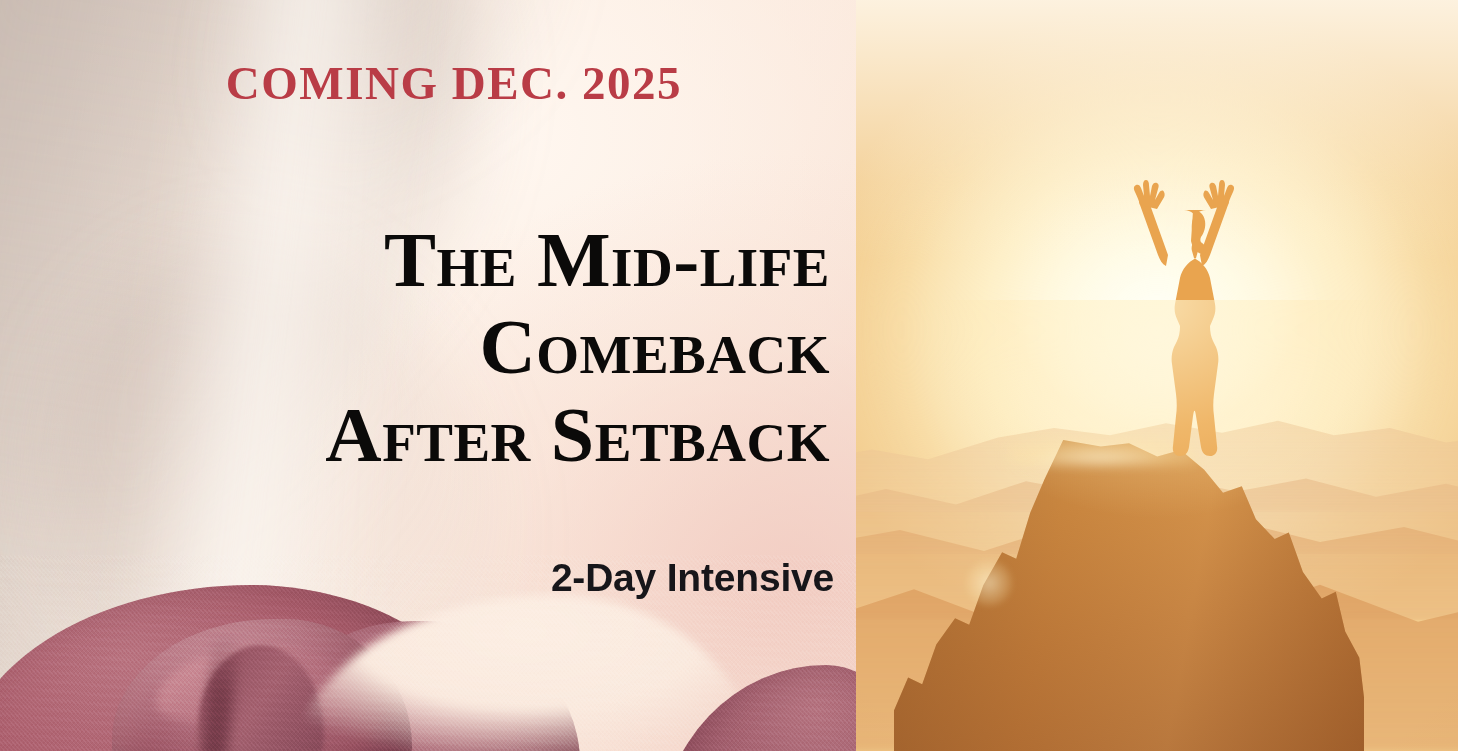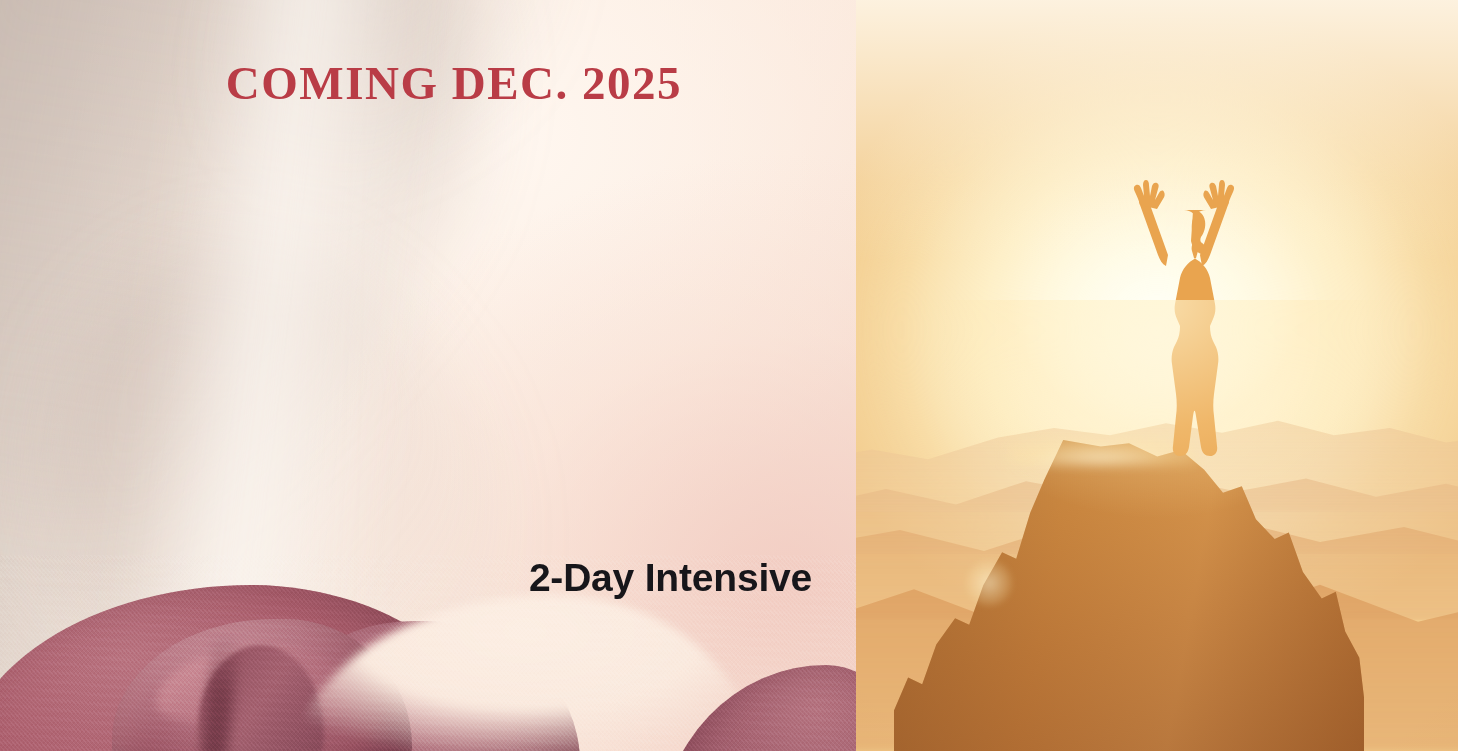--- a/index.html
+++ b/index.html
@@ -203,20 +203,21 @@
     position: absolute;
     left: 0; top: 558px;
     width: 812px;
     text-align: right;
     color: #17161a;
     font-family: "Liberation Sans", "DejaVu Sans", sans-serif;
     font-weight: 700;
     font-size: 39px;
     letter-spacing: -0.2px;
     line-height: 1;
+    padding-left: 22px;
   }
 
   
   .right-panel {
     position: absolute;
     left: 856px; top: 0;
     width: 602px; height: 751px;
     overflow: hidden;
     background: #fbf0dc;
   }
@@ -357,20 +358,25 @@
       <div class="fab-dip"></div>
       <div class="fab-far-right"></div>
       <div class="fab-weave"></div>
       <div class="fab-soft-edge"></div>
     </div>
 
     <div class="copy">
 
       <div class="kicker">COMING DEC. 2025</div>
 
+      <div class="headline">
+        <span class="hl-line">The Mid-life</span>
+        <span class="hl-line">Comeback</span>
+        <span class="hl-line">After Setback</span>
+      </div>
 
       <div class="subtitle">2-Day Intensive</div>
 
     </div>
   </div>
 
   <div class="right-panel">
 
     <div class="sky"></div>
     <div class="sun-glow"></div>

